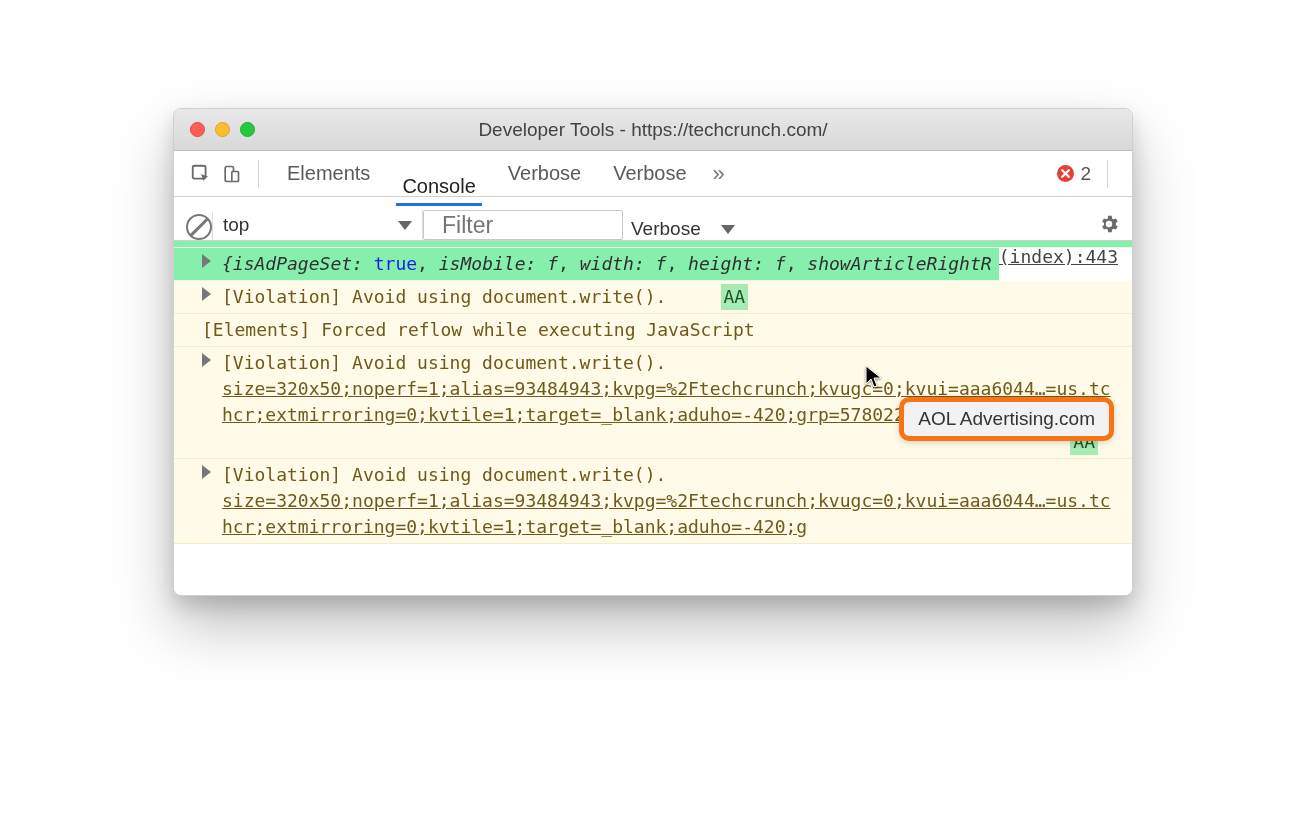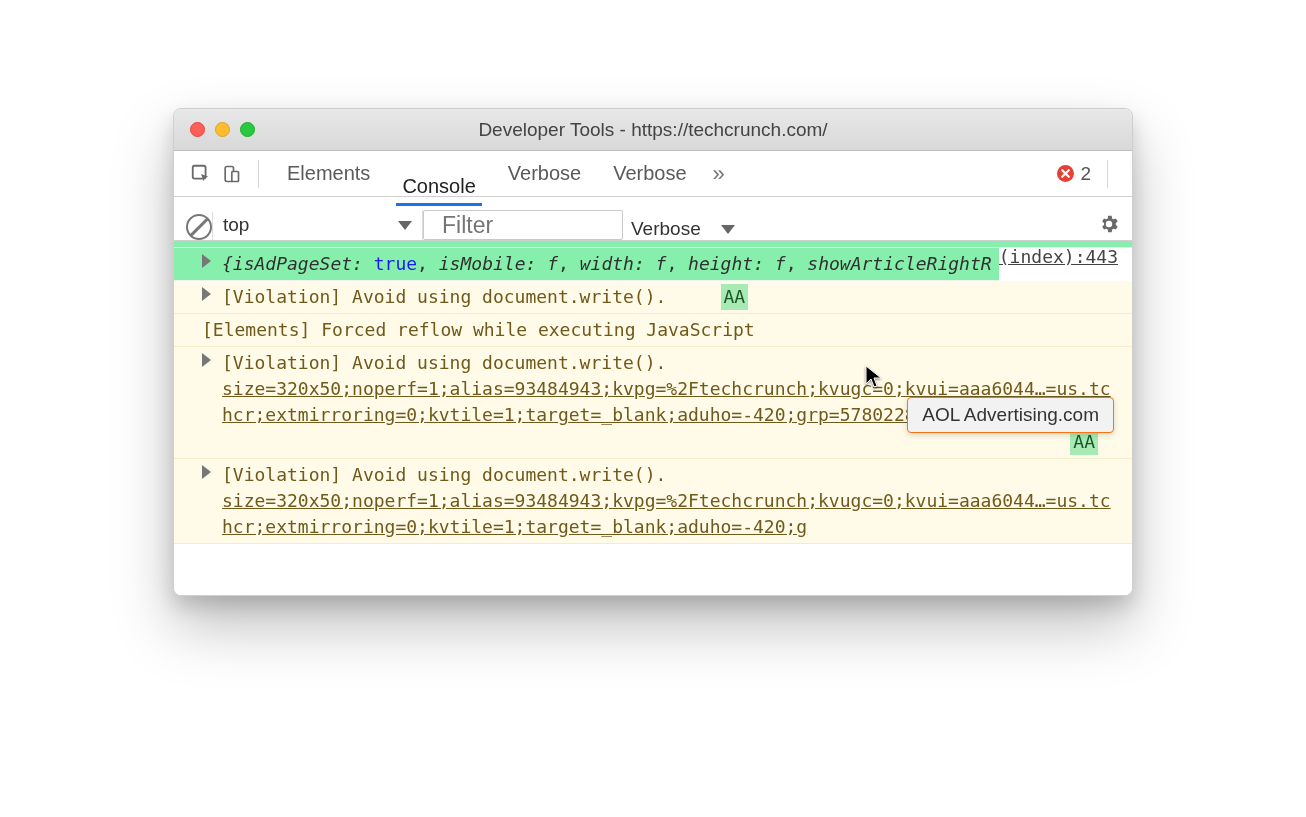--- a/index.html
+++ b/index.html
@@ -217,27 +217,27 @@
     text-decoration: underline;
     word-break: break-all;
   }
   .aa-right { text-align: right; padding-right: 20px; }
 
   .tooltip {
     position:absolute;
     top: 288px;
     right: 18px;
     background:#f2f2f2;
-    border:1px solid #f97316;
+    border:5px solid #f97316;
     color:#333;
     font-size:19px;
     font-family: -apple-system, sans-serif;
     padding: 6px 14px;
     box-shadow: 0 2px 6px rgba(0,0,0,0.15);
-    border-radius: 4px;
+    border-radius: 10px;
     z-index: 20;
   }
   .cursor {
     position:absolute;
     top: 255px;
     left: 690px;
     z-index: 25;
     pointer-events:none;
   }
   .cursor svg { filter: drop-shadow(0 1px 1px rgba(0,0,0,0.5)); }

